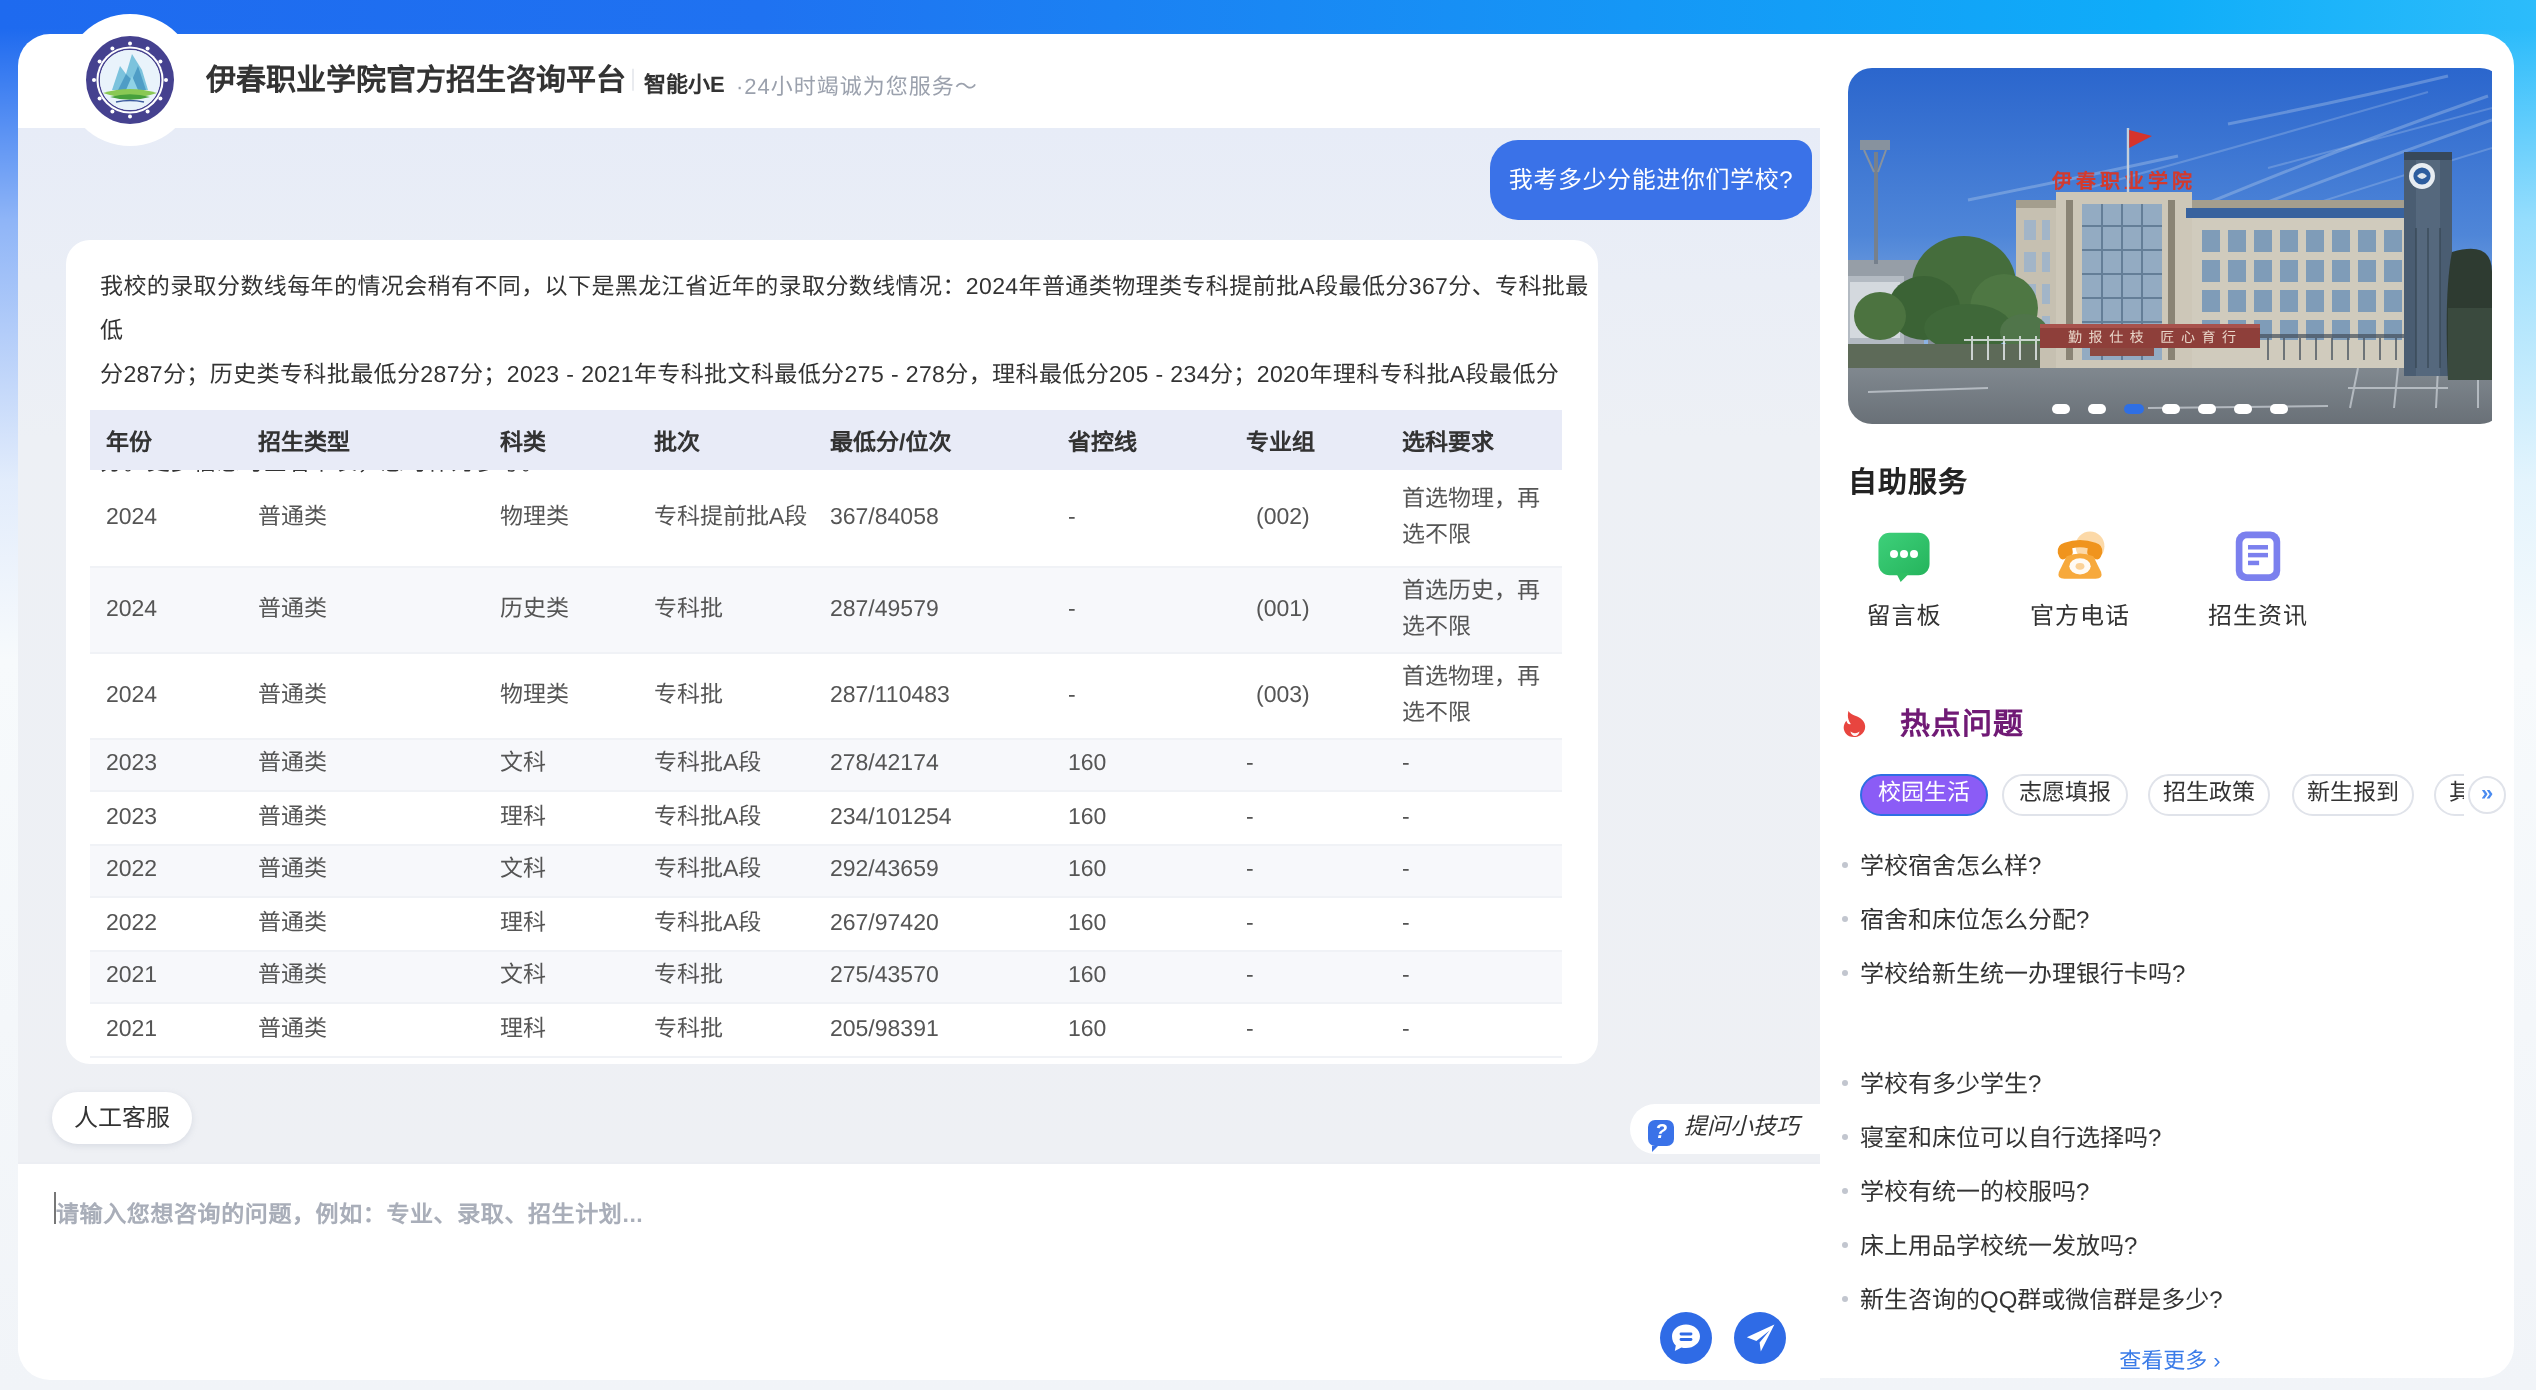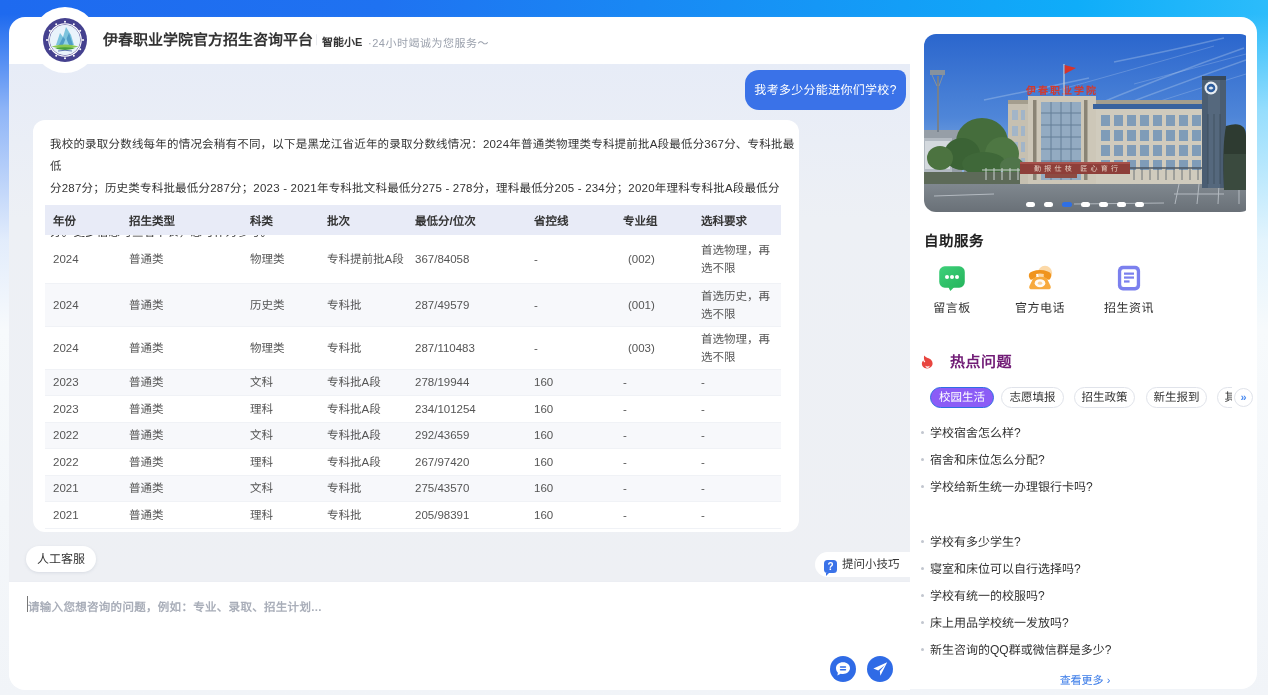--- a/index.html
+++ b/index.html
@@ -28,21 +28,21 @@
 .rtable{position:absolute;left:12px;top:85px;border-collapse:collapse;table-layout:fixed;width:736px;}
 .rtable th{background:#e8ebf7;font-size:11.5px;font-weight:700;color:#333;text-align:left;height:30px;padding:0;white-space:nowrap;}
 .rtable td{font-size:11.5px;color:#555;text-align:left;padding:0;white-space:nowrap;line-height:18px;}
 .rtable tr.shade td{background:#f7f8fb;}
 .rtable td,.rtable th{border-bottom:1px solid #f0f2f6;}
 .rtable tr:first-child th{border-bottom:none;}
 .rtable td:first-child,.rtable th:first-child{padding-left:8px;}
 .manual{position:absolute;left:17px;top:482px;width:70px;height:26px;background:#fff;border-radius:13px;
   font-size:12px;color:#333;text-align:center;line-height:26px;box-shadow:0 1px 3px rgba(150,160,180,.25);}
 .tips{position:absolute;left:806px;top:488px;width:95px;height:25px;background:#fff;border-radius:13px 0 0 13px;
-  font-size:11.5px;color:#333;line-height:25px;}
+  font-size:11.5px;color:#333;line-height:25px;font-style:italic;}
 .tips .qicon{position:relative;display:inline-block;width:13px;height:13px;background:#3a72e8;border-radius:3.5px;color:#fff;
   font-size:10px;font-weight:700;text-align:center;line-height:13px;vertical-align:-2px;margin-left:9px;margin-right:5px;}
 .qtail{position:absolute;left:1.5px;bottom:-2.5px;width:0;height:0;border-left:3px solid #3a72e8;border-bottom:3px solid transparent;}
 .inputarea{position:absolute;left:0;top:564px;width:901px;height:108px;background:#fff;border-radius:0 0 0 16px;border-top:1px solid #eceef3;}
 .placeholder{position:absolute;left:19px;top:16px;font-size:11.5px;color:#a9aeb9;letter-spacing:.3px;font-weight:bold;}
 .caret{position:absolute;left:18px;top:14px;width:1px;height:16px;background:#777;}
 .cbtn{position:absolute;top:74px;width:26px;height:26px;border-radius:50%;background:#2f6be6;}
 .cbtn svg{position:absolute;left:0;top:0;}
 
 .photo{position:absolute;left:915px;top:17px;width:328px;height:178px;border-radius:12px;overflow:hidden;}
@@ -156,21 +156,21 @@
                 <td>287/110483</td>
                 <td>-</td>
                 <td style="padding-left:5px">(003)</td>
                 <td>首选物理，再<br>选不限</td>
               </tr>
           <tr class="shade" style="height:26.5px">
                 <td>2023</td>
                 <td>普通类</td>
                 <td>文科</td>
                 <td>专科批A段</td>
-                <td>278/19944</td>
+                <td>278/42174</td>
                 <td>160</td>
                 <td>-</td>
                 <td>-</td>
               </tr>
           <tr style="height:26.5px">
                 <td>2023</td>
                 <td>普通类</td>
                 <td>理科</td>
                 <td>专科批A段</td>
                 <td>234/101254</td>

